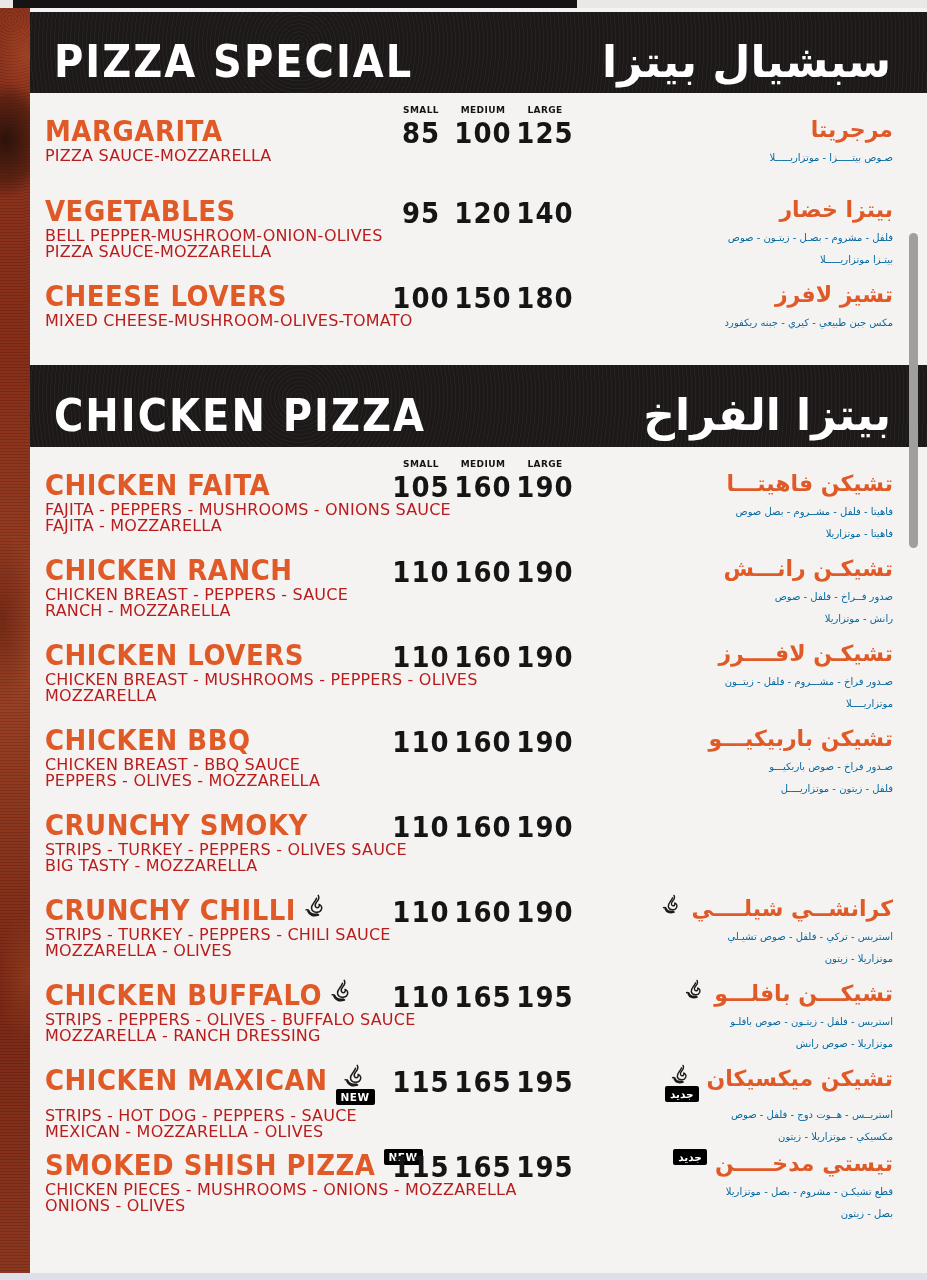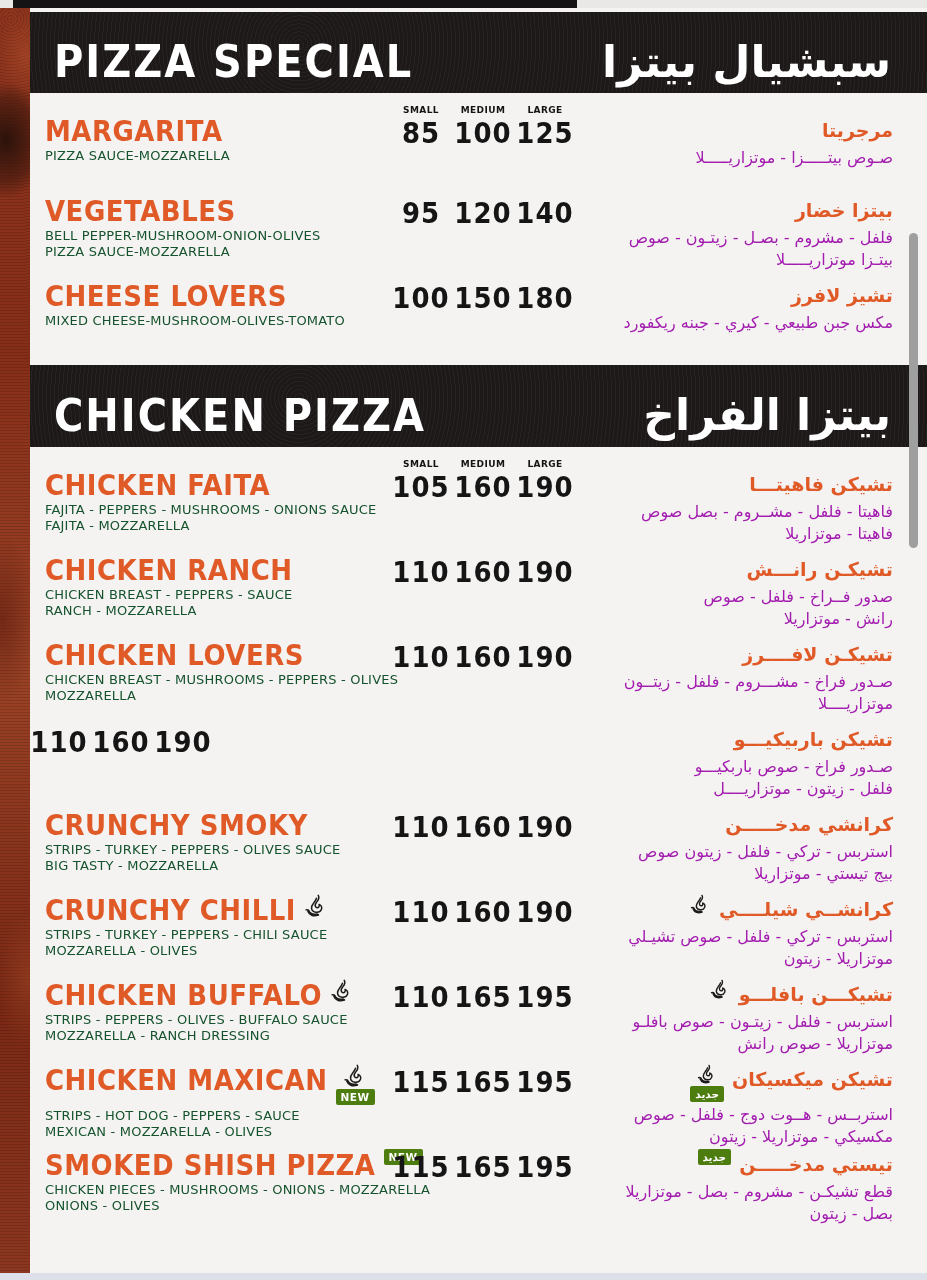--- a/index.html
+++ b/index.html
@@ -54,37 +54,37 @@
   .s0 .item:nth-child(2){height:85px;}
   .s0 .item:nth-child(3){height:85px;}
   .s1 .item{height:85px;}
 
   .col-en{width:362px;flex:none;padding-left:15px;box-sizing:border-box;}
   .title-row-en{display:flex;align-items:flex-start;}
   .title-en{
     color:#e05a28;font-size:26px;font-weight:bold;letter-spacing:.5px;white-space:nowrap;
     transform:scaleY(1.08);transform-origin:left top;line-height:30px;
   }
-  .desc-en{font-size:13px;color:#14532d;letter-spacing:.2px;line-height:16px;margin-top:3px;white-space:nowrap;}
+  .desc-en{font-size:16px;color:#b91c1c;letter-spacing:.2px;line-height:16px;margin-top:3px;white-space:nowrap;}
 
   .col-prices{width:190px;flex:none;display:flex;gap:4px;padding-top:2px;}
   .price{
     width:58px;text-align:center;font-size:26px;font-weight:bold;color:#151515;letter-spacing:1px;
     transform:scaleY(1.1);transform-origin:center top;
   }
 
   .col-ar{flex:1;direction:rtl;text-align:right;padding-right:34px;box-sizing:border-box;}
   .title-row-ar{display:flex;align-items:flex-start;justify-content:flex-start;}
-  .title-ar{color:#e05a28;font-size:19px;font-weight:bold;line-height:30px;white-space:nowrap;}
-  .desc-ar{font-size:16px;color:#a21caf;line-height:22px;margin-top:2px;}
+  .title-ar{color:#e05a28;font-size:22px;font-weight:bold;line-height:30px;white-space:nowrap;}
+  .desc-ar{font-size:10px;color:#0369a1;line-height:22px;margin-top:2px;}
 
   .marks{display:inline-flex;flex-direction:column;align-items:center;gap:2px;margin:0 8px;flex:none;}
   .fire{display:inline-block;line-height:0;}
   .new-badge{
-    display:inline-block;background:#4d7c0f;color:#fff;font-size:10.5px;font-weight:bold;
+    display:inline-block;background:#000000;color:#fff;font-size:10.5px;font-weight:bold;
     letter-spacing:.5px;padding:2px 5px;border-radius:2px;line-height:12px;
   }
 
   .scrollbar-thumb{
     position:absolute;right:9px;top:233px;width:9px;height:315px;border-radius:5px;
     background:#9f9f9f;z-index:6;
   }
 </style>
 </head>
 <body>
@@ -284,20 +284,30 @@
 
       </div>
       <div class="desc-ar">
               <div>صـدور فراخ - مشـــروم - فلفل - زيتــون</div>
               <div>موتزاريــــلا</div>
             </div>
     </div>
   </div>
 
   <div class="item">
+    <div class="col-en">
+      <div class="title-row-en">
+        <span class="title-en">CHICKEN BBQ</span>
+
+      </div>
+      <div class="desc-en">
+              <div>CHICKEN BREAST - BBQ SAUCE</div>
+              <div>PEPPERS - OLIVES - MOZZARELLA</div>
+            </div>
+    </div>
     <div class="col-prices">
             <span class="price">110</span>
             <span class="price">160</span>
             <span class="price">190</span>
           </div>
     <div class="col-ar">
       <div class="title-row-ar">
         <span class="title-ar">تشيكن باربيكيـــو</span>
 
       </div>
@@ -317,30 +327,20 @@
       <div class="desc-en">
               <div>STRIPS - TURKEY - PEPPERS - OLIVES SAUCE</div>
               <div>BIG TASTY - MOZZARELLA</div>
             </div>
     </div>
     <div class="col-prices">
             <span class="price">110</span>
             <span class="price">160</span>
             <span class="price">190</span>
           </div>
-    <div class="col-ar">
-      <div class="title-row-ar">
-        <span class="title-ar">كرانشي مدخـــــن</span>
-
-      </div>
-      <div class="desc-ar">
-              <div>استربس - تركي - فلفل - زيتون صوص</div>
-              <div>بيج تيستي - موتزاريلا</div>
-            </div>
-    </div>
   </div>
 
   <div class="item">
     <div class="col-en">
       <div class="title-row-en">
         <span class="title-en">CRUNCHY CHILLI</span>
         <span class="marks">
           <span class="fire">
             <svg width="25" height="23" viewBox="0 0 28 26" fill="none" stroke="#1b1b1b" stroke-width="1.7" stroke-linecap="round" stroke-linejoin="round">
               <path d="M16 1.5c2 3.5-.5 6-2 7.8-1.6 1.9-2 3.4-1.1 5 .8 1.4 2.7 1.5 3.7.3.7-.8.8-1.8.3-2.9 2.6 1 3.7 3.4 2.6 5.9-1 2.3-3.4 3.4-6 3.1-2.8-.3-4.8-2-5.1-4.6-.3-2.3 1-4.2 2.4-6 1.3-1.7 2.6-3.3 3.2-5.3"></path>

